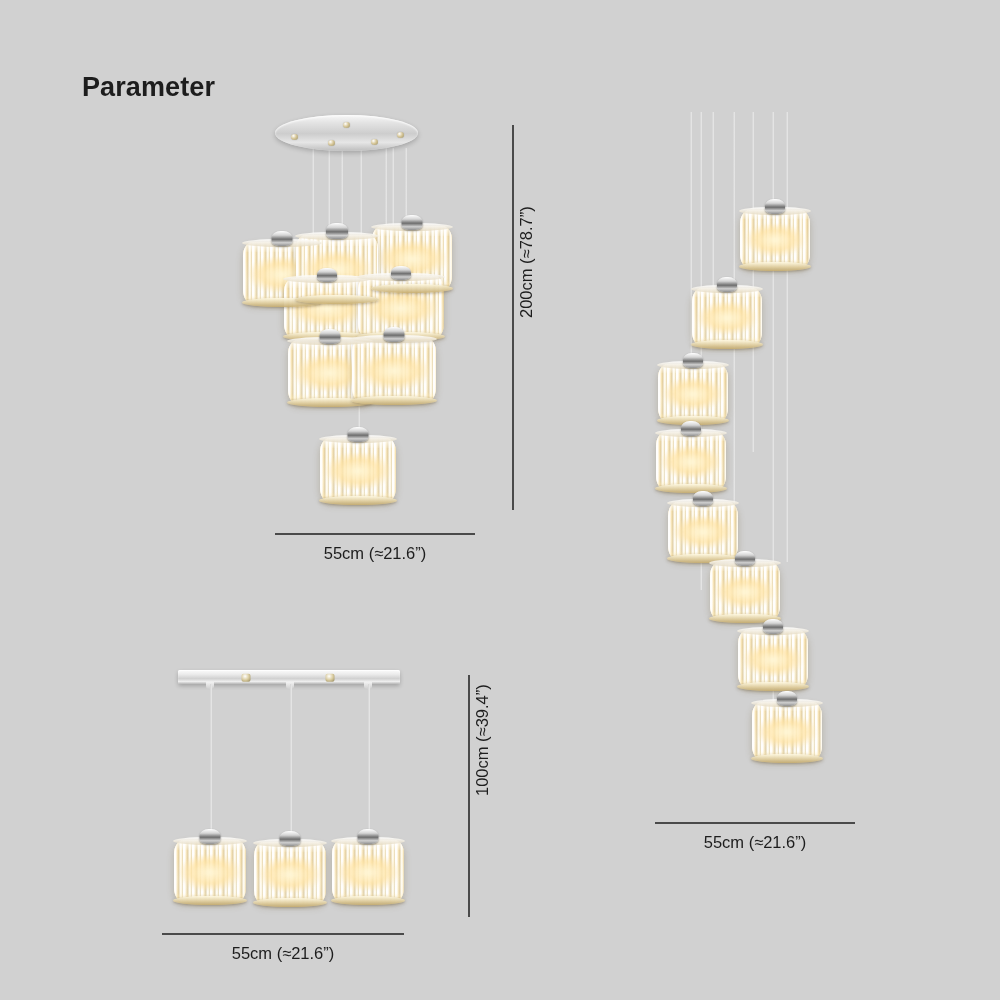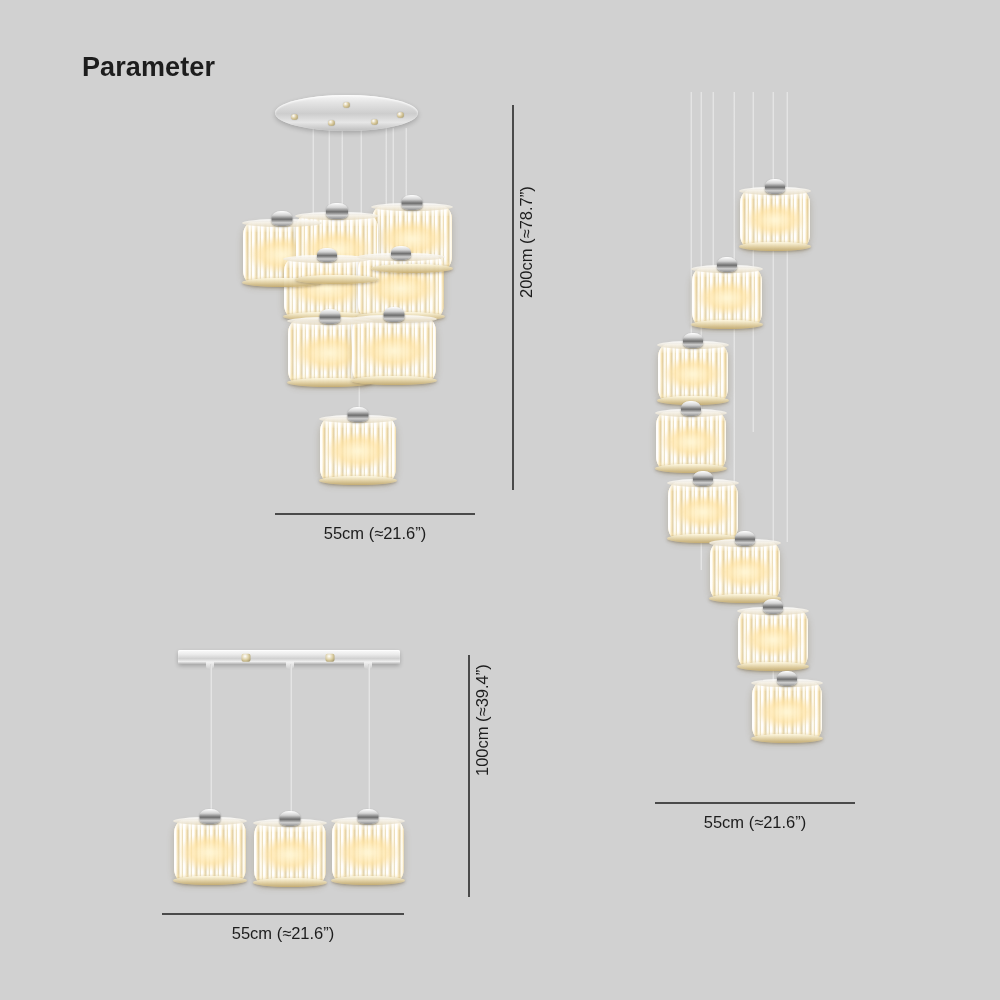--- a/index.html
+++ b/index.html
@@ -4,21 +4,21 @@
 <style>
   html,body{margin:0;padding:0;}
   body{
     width:1000px;height:1000px;
     background:#d1d1d1;
     font-family:"Liberation Sans", sans-serif;
     position:relative;
     overflow:hidden;
     -webkit-font-smoothing:antialiased;
   }
-  .stage{position:absolute;inset:0;}
+  .stage{position:absolute;inset:0;margin-top:20px;}
 
   
   .title{
     position:absolute;left:82px;top:52px;
     font-size:27px;font-weight:bold;color:#1d1d1d;
     letter-spacing:.1px;
   }
 
   
   .dim-h{position:absolute;}

